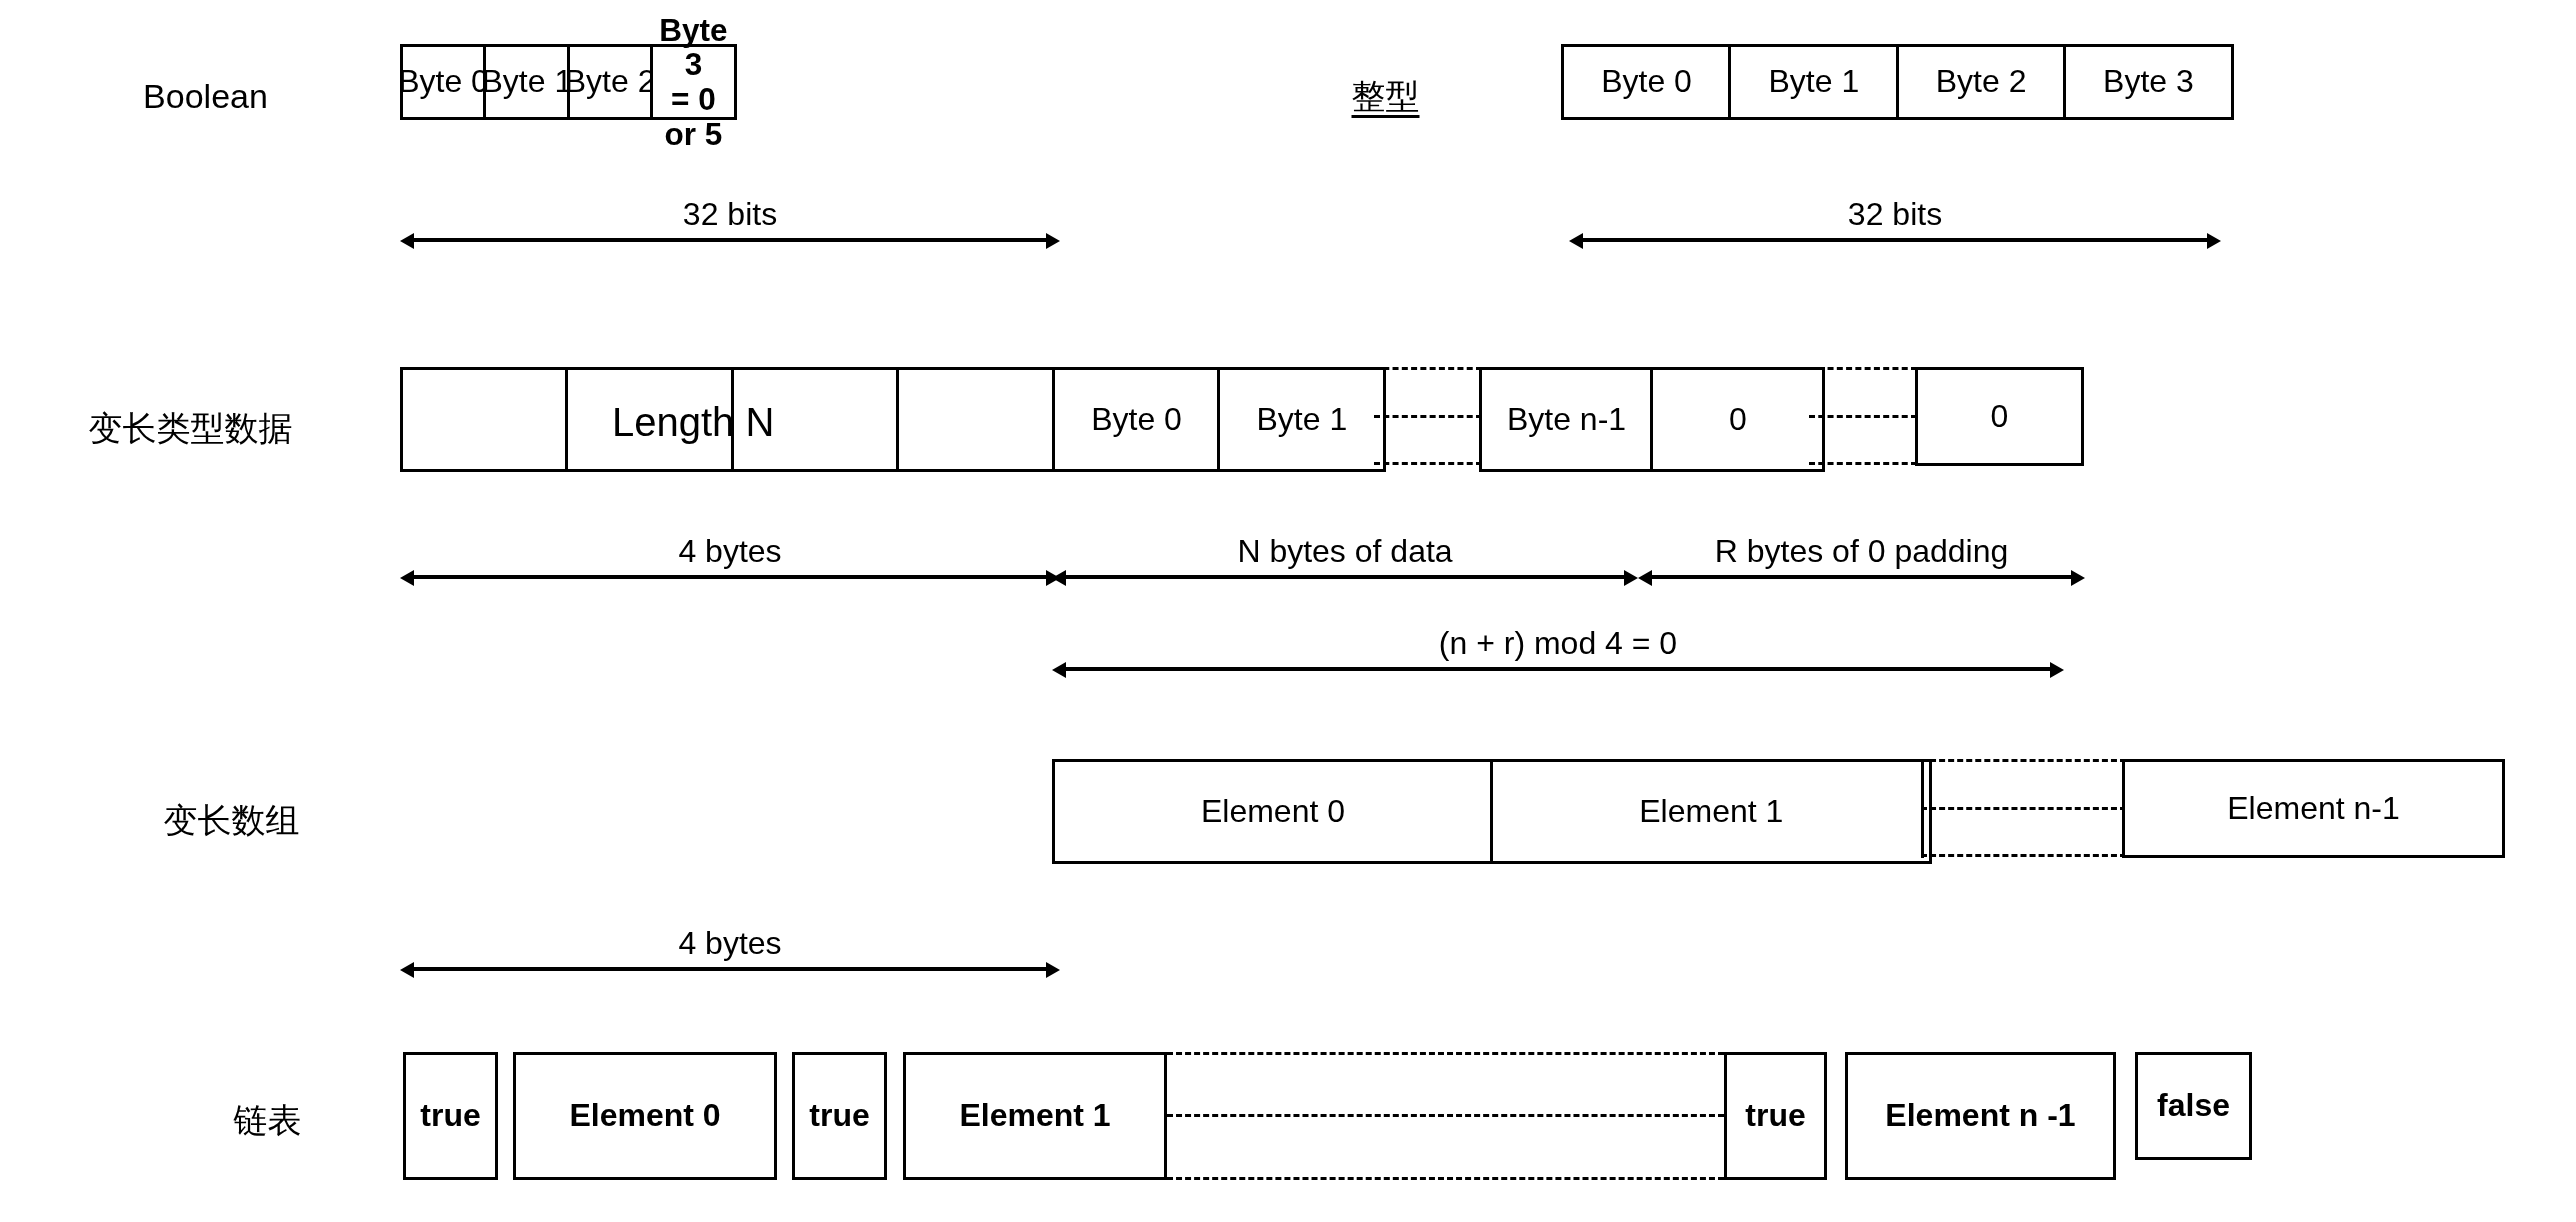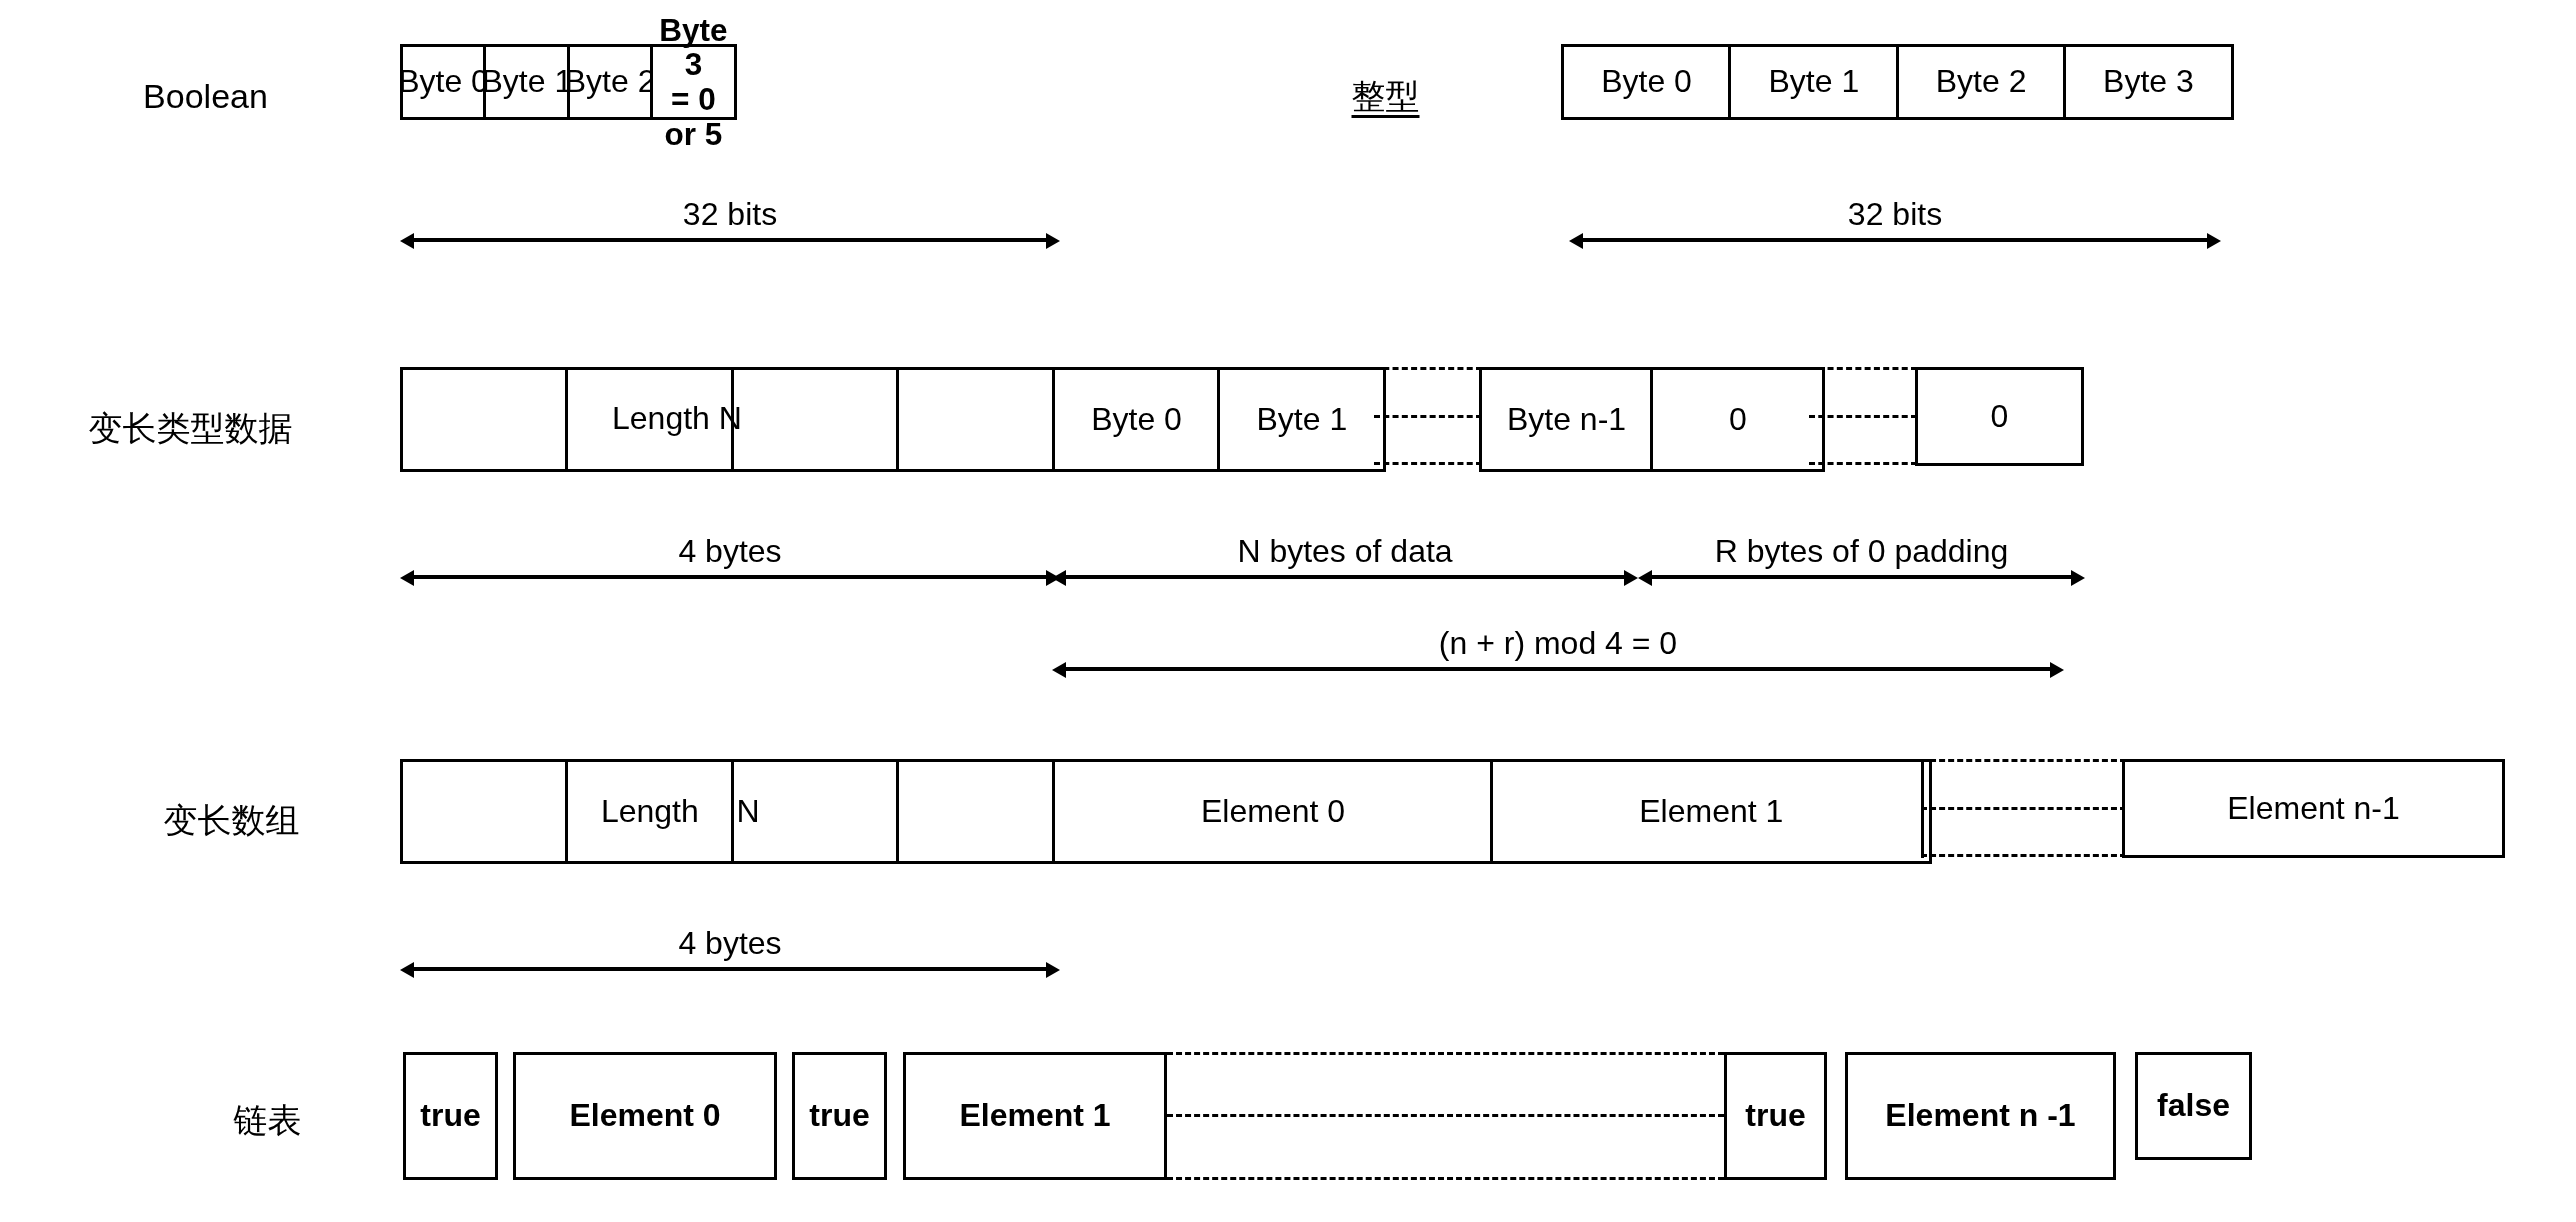--- a/index.html
+++ b/index.html
@@ -60,21 +60,21 @@
   }
   .solid-v {
     position: absolute;
     width: 0;
     border-left: 3.7px solid #000;
   }
 
   
   .overlay-text {
     position: absolute;
-    font-size: 32px;
+    font-size: 40px;
     line-height: 1;
     white-space: nowrap;
     color: #000;
     background: transparent;
   }
 
   
   .measure { position: absolute; }
   .measure .m-label {
     position: absolute;
@@ -202,28 +202,20 @@
 
   <div class="measure" style="left:1052px; top:597px; width:1012px; height:81px;">
     <div class="m-label">(n + r) mod 4 = 0</div>
     <div class="m-line"></div>
     <div class="arrow-head left"></div>
     <div class="arrow-head right"></div>
   </div>
 
   <div class="abs row-label" style="left:125px; top:803px; width:213px;">变长数组</div>
 
-  <div class="abs strip" style="left:400px; top:759px; height:99px;">
-    <div class="cell" style="width:163px;height:99px;"></div>
-    <div class="cell" style="width:163px;height:99px;">Length</div>
-    <div class="cell" style="width:163px;height:99px;">
-      <span style="display:block;margin-right:auto;padding-left:2.9px;">N</span>
-    </div>
-    <div class="cell" style="width:163px;height:99px;"></div>
-  </div>
 
   <div class="abs strip" style="left:1052px; top:759px; height:99px;">
     <div class="cell" style="width:436px;height:99px;">Element 0</div>
     <div class="cell" style="width:436px;height:99px;">Element 1</div>
   </div>
 
   <div class="dashed-region" style="left:1921px; top:759px; width:205px; height:99px;">
     <div class="dash-h" style="left:0; top:0;    width:205px;"></div>
     <div class="dash-h" style="left:0; top:48px; width:205px;"></div>
     <div class="dash-h" style="left:0; top:95px;width:205px;"></div>

